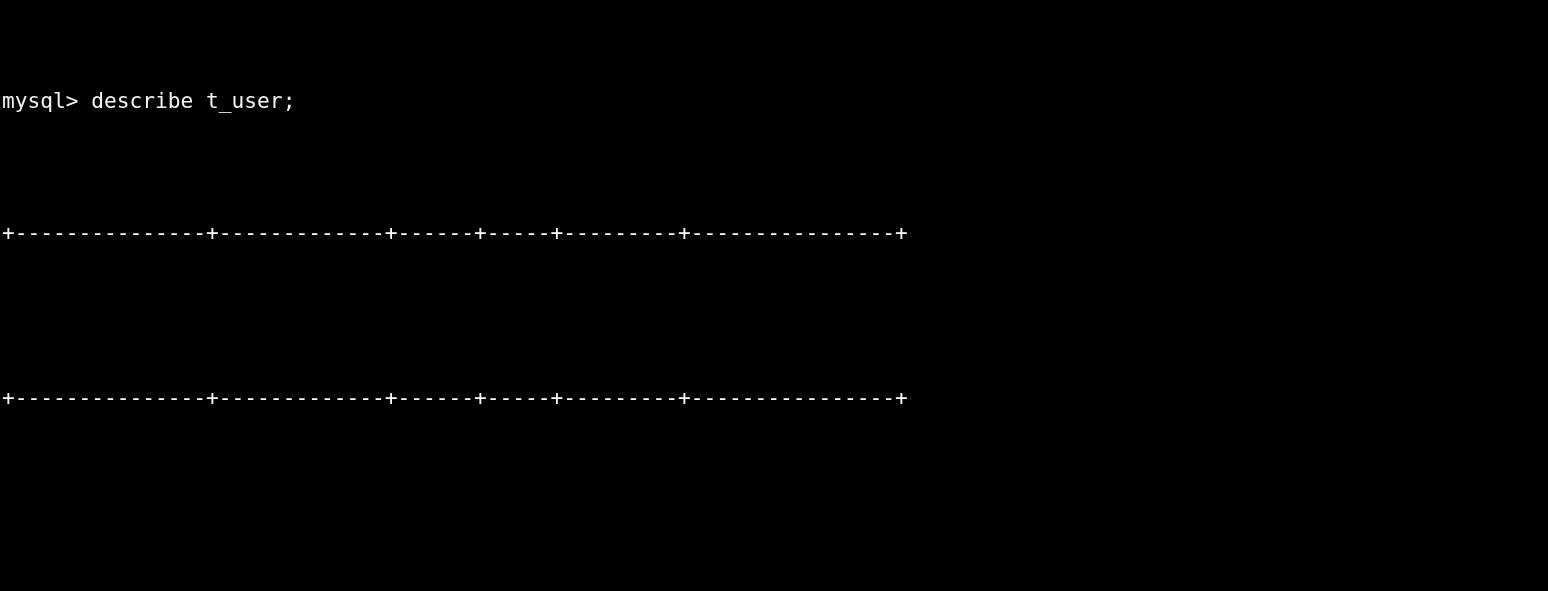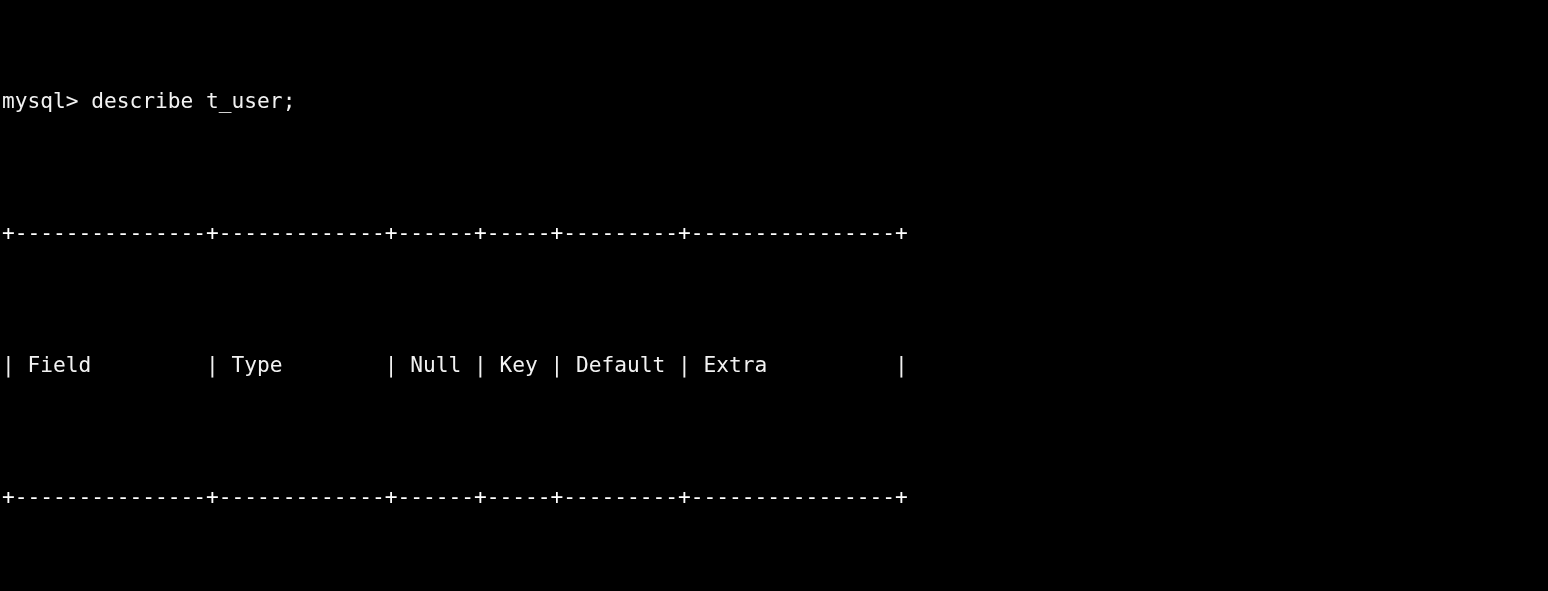--- a/index.html
+++ b/index.html
@@ -52,21 +52,20 @@
 </head>
 <body>
 
 <div id="terminal">
   <div id="terminal-inner">
 
     <span class="term-line prompt-line">mysql&gt; describe t_user;</span>
 
     <span class="term-line rule-line">+---------------+-------------+------+-----+---------+----------------+</span>
 
-    <span class="term-line">| Field         | Type        | Null | Key | Default | Extra          |</span>
 
     <span class="term-line rule-line">+---------------+-------------+------+-----+---------+----------------+</span>
 
     
     
     
     
     
     
     

